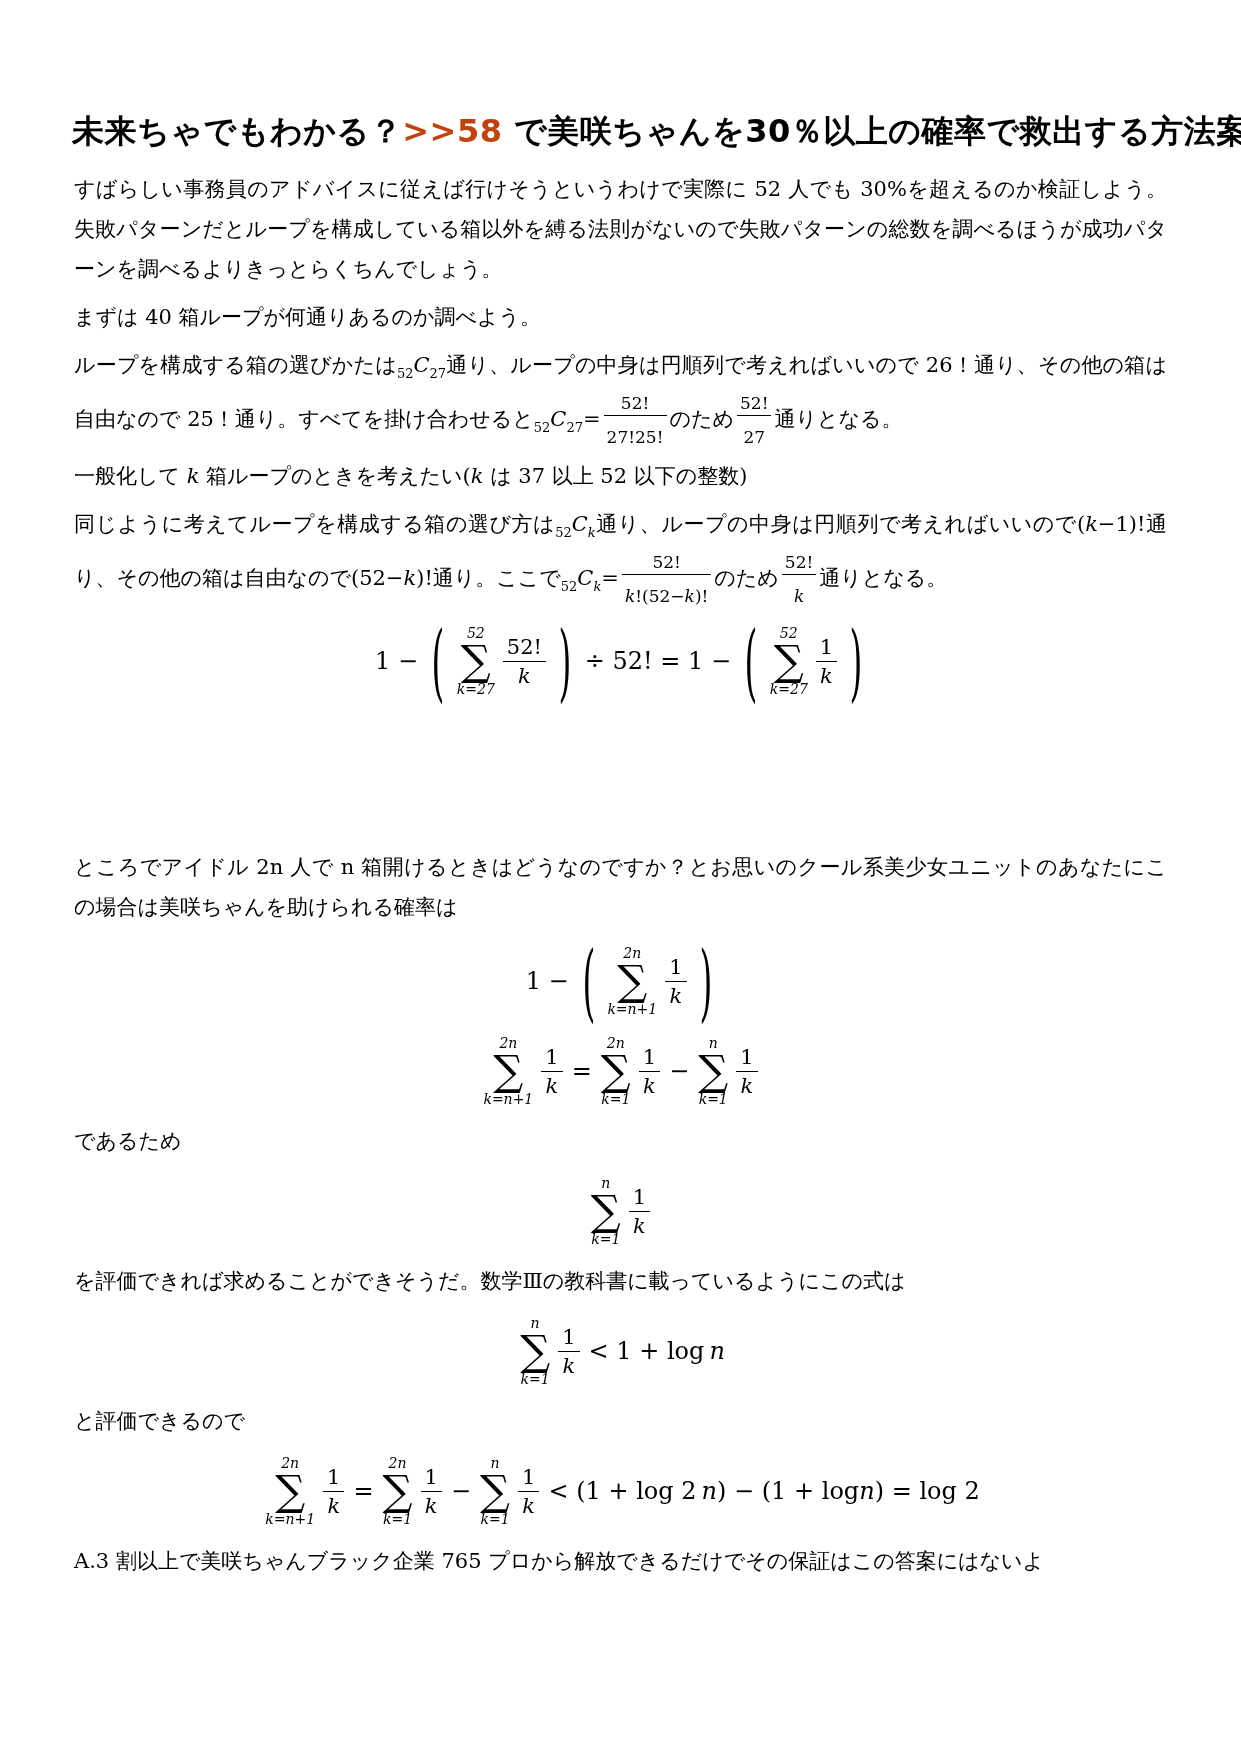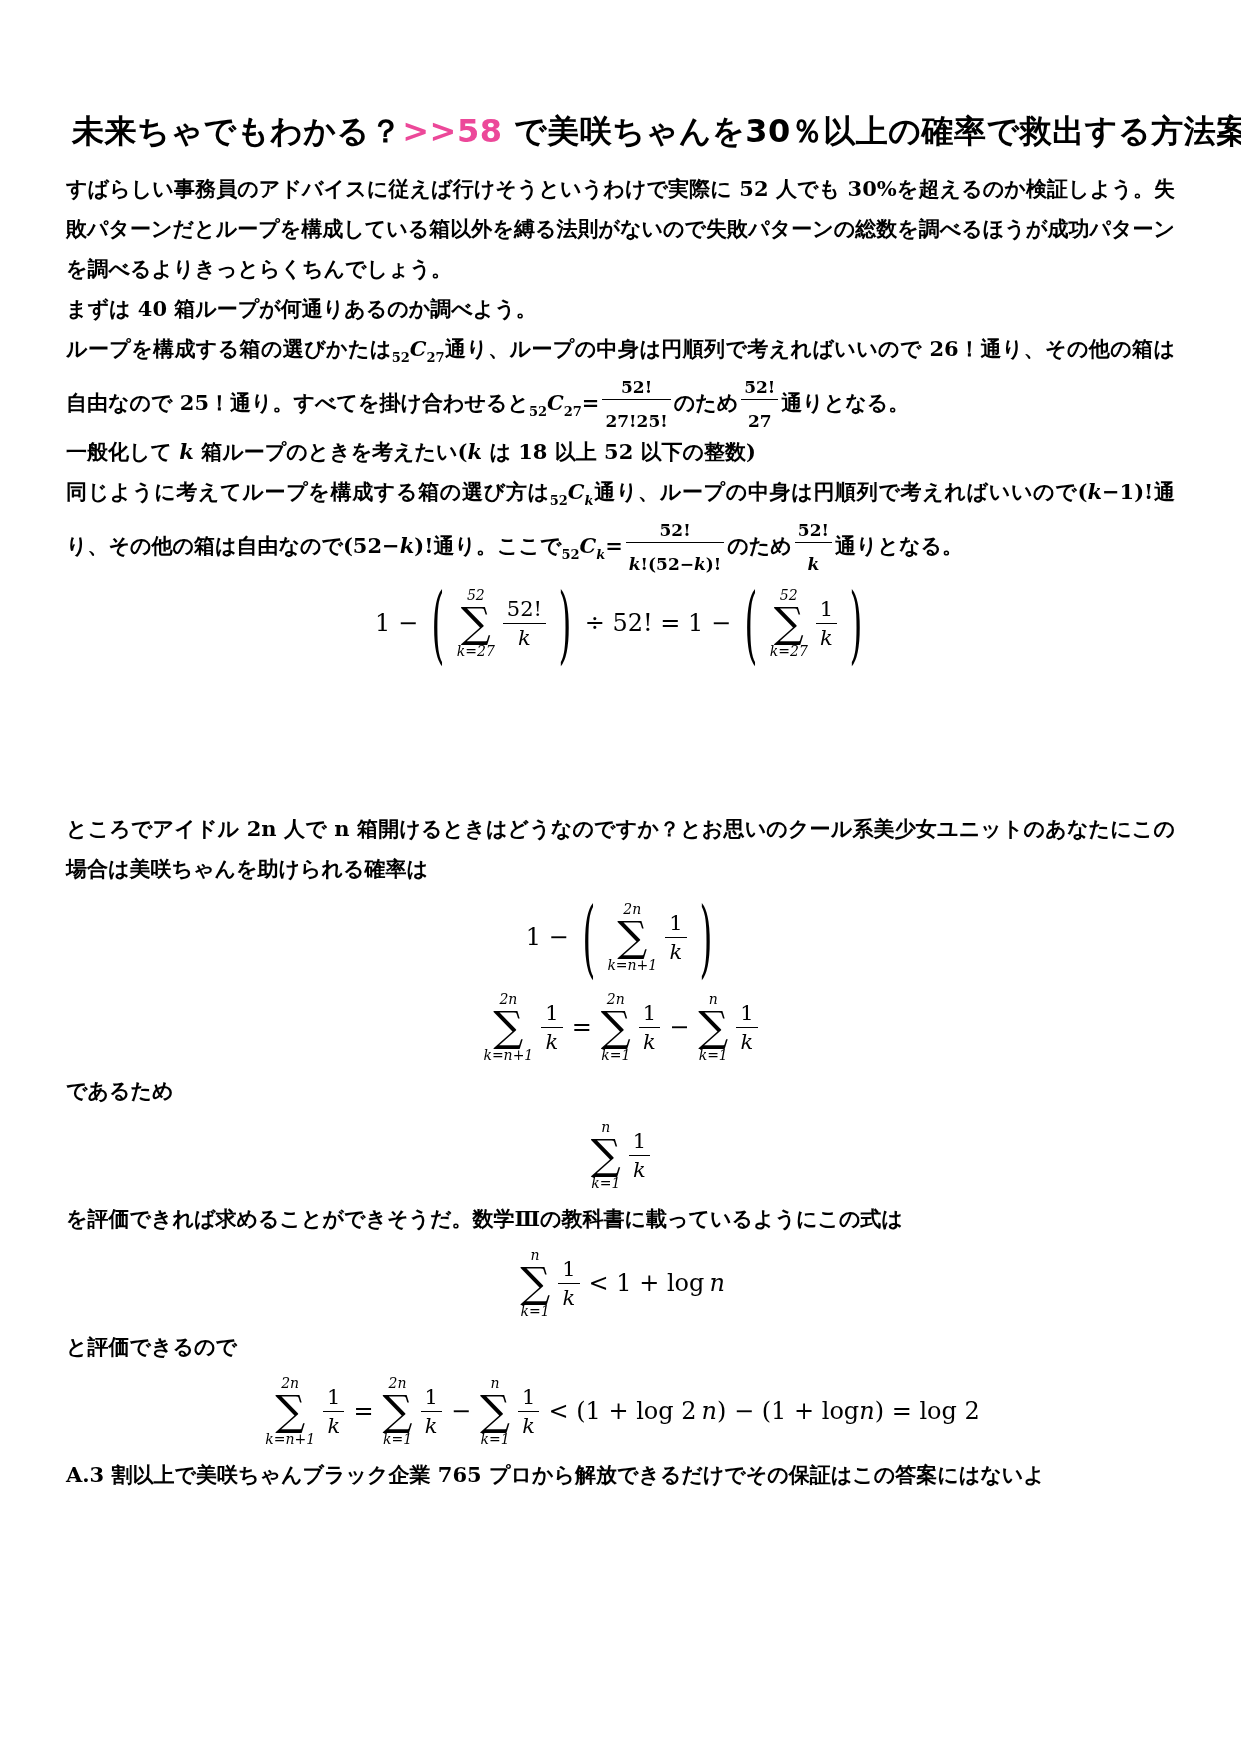--- a/index.html
+++ b/index.html
@@ -15,29 +15,28 @@
   
   .doc-title {
     margin: 110px 0 16px 6px;
     font-family: "DejaVu Sans", "Liberation Sans", sans-serif;
     font-weight: bold;
     font-size: 32px;
     line-height: 1.35;
     letter-spacing: 0.5px;
     white-space: nowrap;
   }
-  .doc-title .anchor { color: #ec4899; text-decoration: none; }
+  .doc-title .anchor { color: #c2410c; text-decoration: none; }
 
   
   .para {
     font-size: 21px;
     line-height: 40px;
-    margin: 0;
+    margin: 8px;
     text-align: justify;
-    font-weight: bold;
   }
   .it { font-style: italic; }
 
   
   .gap-top { margin-top: 140px; }
   .qa-top  { margin-top: 26px; }
 
   
   .comb { white-space: nowrap; }
   .comb .presub, .comb .postsub { font-size: 13px; vertical-align: -6px; }
@@ -80,21 +79,21 @@
 <div class="page">
 
   <h1 class="doc-title"><span>未来ちゃでもわかる？</span><a href="#" class="anchor">&gt;&gt;58</a><span> で美咲ちゃんを30％以上の確率で救出する方法案(2/2)</span></h1>
 
   <p class="para">すばらしい事務員のアドバイスに従えば行けそうというわけで実際に 52 人でも 30%を超えるのか検証しよう。失敗パターンだとループを構成している箱以外を縛る法則がないので失敗パターンの総数を調べるほうが成功パターンを調べるよりきっとらくちんでしょう。</p>
 
   <p class="para">まずは 40 箱ループが何通りあるのか調べよう。</p>
 
   <p class="para"><span>ループを構成する箱の選びかたは</span><span class="comb"><span class="presub">52</span><span class="cl">C</span><span class="postsub">27</span></span><span>通り、ループの中身は円順列で考えればいいので 26！通り、その他の箱は自由なので 25！通り。すべてを掛け合わせると</span><span class="comb"><span class="presub">52</span><span class="cl">C</span><span class="postsub">27</span></span><span>=</span><span class="ifrac"><span class="num">52!</span><span class="den">27!25!</span></span><span>のため</span><span class="ifrac"><span class="num">52!</span><span class="den">27</span></span><span>通りとなる。</span></p>
 
-  <p class="para"><span>一般化して </span><span class="it">k</span><span> 箱ループのときを考えたい(</span><span class="it">k</span><span> は 18 以上 52 以下の整数)</span></p>
+  <p class="para"><span>一般化して </span><span class="it">k</span><span> 箱ループのときを考えたい(</span><span class="it">k</span><span> は 37 以上 52 以下の整数)</span></p>
 
   <p class="para"><span>同じように考えてループを構成する箱の選び方は</span><span class="comb"><span class="presub">52</span><span class="cl">C</span><span class="postsub it">k</span></span><span>通り、ループの中身は円順列で考えればいいので(</span><span class="it">k</span><span>−1)!通り、その他の箱は自由なので(52−</span><span class="it">k</span><span>)!通り。ここで</span><span class="comb"><span class="presub">52</span><span class="cl">C</span><span class="postsub it">k</span></span><span>=</span><span class="ifrac"><span class="num">52!</span><span class="den"><span class="it">k</span><span>!(52−</span><span class="it">k</span><span>)!</span></span></span><span>のため</span><span class="ifrac"><span class="num">52!</span><span class="den it">k</span></span><span>通りとなる。</span></p>
 
 
   <div class="formula tall">
     <span class="fseg">1 −</span>
     <span class="bigp">(</span>
     <span class="sum">
         <span class="lim">52</span>
         <span class="sig">∑</span>

